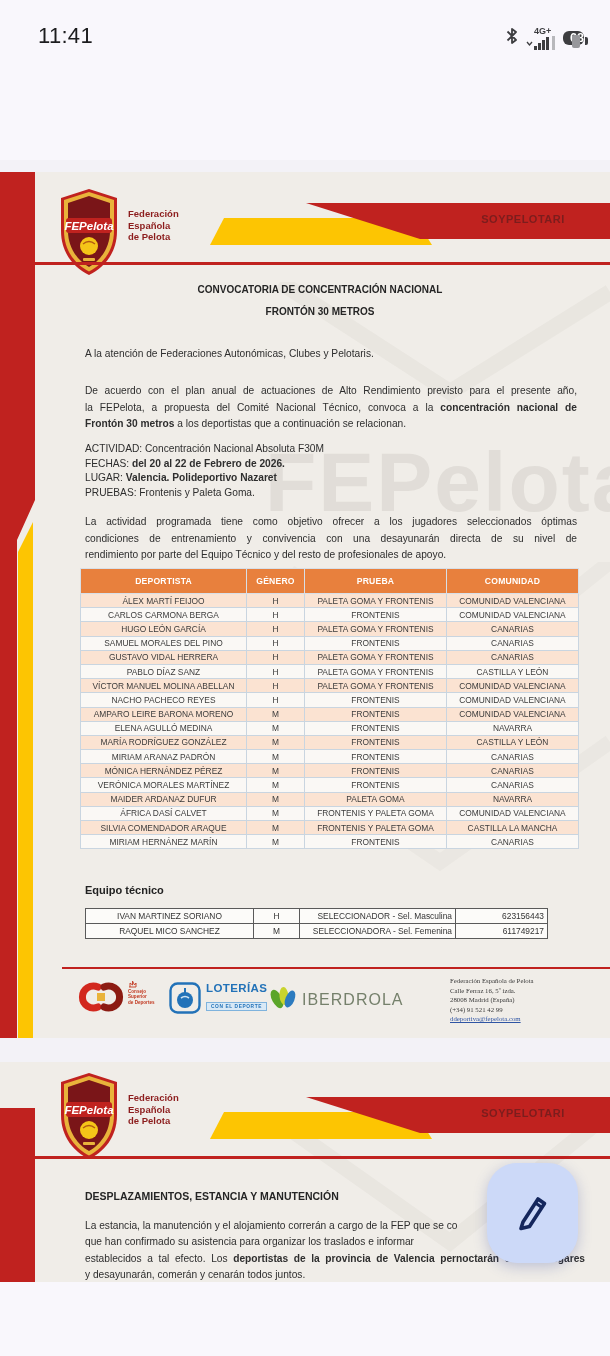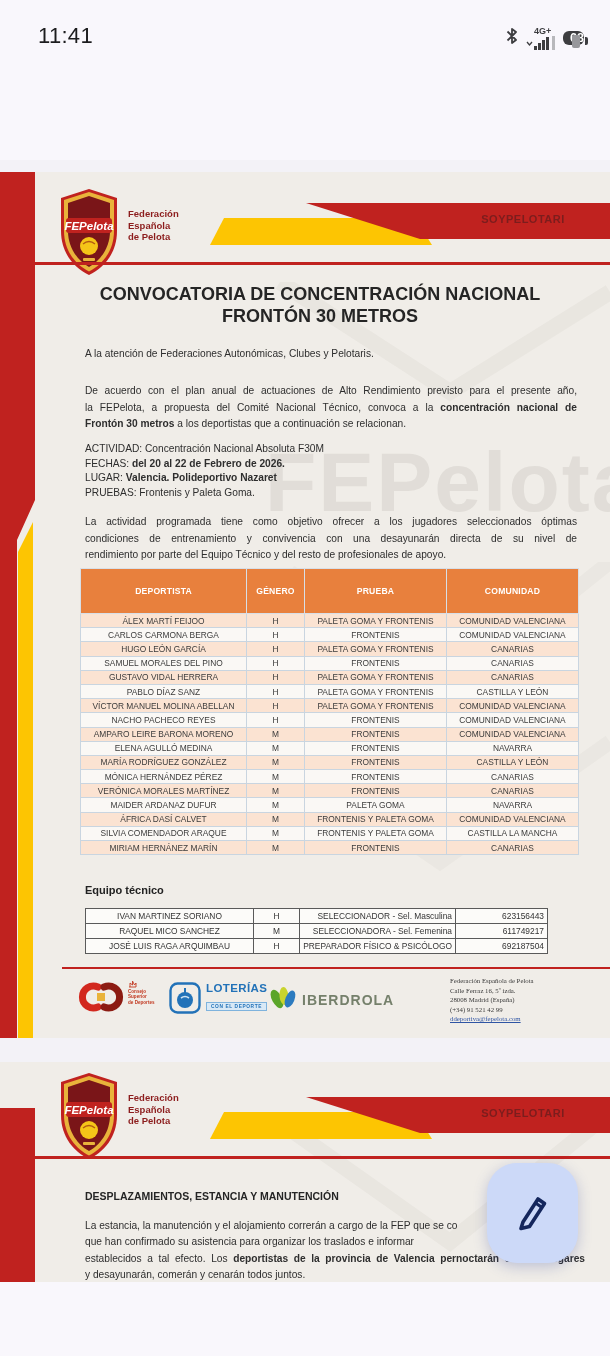--- a/index.html
+++ b/index.html
@@ -46,33 +46,33 @@
   .orgtext{left:128px;top:36px;font-size:9.5px;font-weight:bold;color:#8c1d1d;line-height:11.5px;z-index:3;}
   .ribbon-red{left:298px;top:31px;width:312px;height:36px;background:#c0221f;
     clip-path:polygon(8px 0,312px 0,312px 36px,122px 36px);z-index:3;}
   .ribbon-yellow{left:210px;top:46px;width:222px;height:27px;background:#fdc502;
     clip-path:polygon(14px 0,205px 0,222px 27px,0 27px);z-index:2;}
   .ribbon-label{position:absolute;left:160px;top:10px;width:130px;text-align:center;
     font-size:11px;font-weight:bold;color:#7c1d1d;letter-spacing:.5px;}
   .header-rule{left:35px;height:3px;background:#c0221f;z-index:3;}
 
   
-  .doc-title{left:70px;width:500px;text-align:center;font-size:18px;font-weight:bold;color:#252525;z-index:4;}
+  .doc-title{left:70px;width:500px;text-align:center;font-size:10px;font-weight:bold;color:#252525;z-index:4;}
   .rl{font-size:10.2px;line-height:16.5px;color:#2e2e2e;white-space:nowrap;}
   .rl.j{white-space:normal;text-align:justify;text-align-last:justify;}
   .rl .b{font-weight:bold;}
   .para{z-index:4;}
   .details .rl{line-height:14.6px;}
   .salutation{font-size:10.2px;color:#2e2e2e;z-index:4;}
   .staff-heading{font-size:11px;font-weight:bold;color:#222;z-index:4;}
 
   
   #roster{left:80px;top:396px;width:498px;z-index:4;}
   #roster table{border-collapse:collapse;table-layout:fixed;width:498px;background:#fbfaf7;}
-  #roster th{background:#e8803d;color:#fff;font-size:8.6px;font-weight:bold;padding:17px 0;
+  #roster th{background:#e8803d;color:#fff;font-size:8.6px;font-weight:bold;padding:7px 0;
              border:1px solid #d8dfe7;letter-spacing:.2px;}
   #roster td{font-size:8.4px;color:#3b3b3b;text-align:center;padding:1.6px 2px;border:1px solid #c9d5e0;
              white-space:nowrap;overflow:hidden;}
   #roster tbody tr:nth-child(odd) td{background:#fbe3d2;}
   #roster tbody tr:nth-child(even) td{background:#faf8f5;}
 
   
   #staff{left:85px;top:736px;width:458px;z-index:4;}
   #staff table{border-collapse:collapse;table-layout:fixed;width:462px;background:#fcfbf9;}
   #staff td{font-size:8.4px;color:#333;border:1px solid #5a5a5a;padding:2px 3px;white-space:nowrap;overflow:hidden;}
@@ -81,21 +81,21 @@
   
   .footer-rule{left:62px;top:795px;width:548px;height:2px;background:#c0221f;z-index:4;}
   .contact{left:450px;top:804px;width:140px;font-family:"Liberation Serif",serif;font-size:6.8px;
            line-height:9.6px;color:#3a3a3a;z-index:4;}
   .contact a{color:#2f55a4;text-decoration:underline;}
   .csd-text{font-size:4.6px;line-height:5.2px;color:#c23a22;font-weight:bold;}
   .lot-wrap{display:flex;gap:5px;align-items:flex-start;z-index:4;}
   .lot-name{font-size:11.5px;font-weight:bold;color:#2272b8;letter-spacing:.4px;}
   .lot-tag{margin-top:2px;font-size:4.8px;font-weight:bold;color:#2272b8;background:#d9e9f6;
            border:1px solid #7fb3dd;padding:1px 4px;letter-spacing:.6px;display:inline-block;}
-  .ib-name{font-size:14px;font-weight:bold;color:#75806b;letter-spacing:1px;}
+  .ib-name{font-size:16px;font-weight:normal;color:#75806b;letter-spacing:1px;}
 
   
   .wm-text{left:265px;top:262px;font-size:84px;font-weight:bold;color:rgba(120,115,105,.13);
            letter-spacing:2px;z-index:0;white-space:nowrap;}
   .chev{z-index:0;opacity:.75;}
 
   
   #p2-heading{left:85px;top:128px;font-size:10.5px;font-weight:bold;color:#252525;z-index:4;}
   #p2-body{left:85px;top:156px;width:500px;z-index:4;}
   #p2-body .rl{line-height:16.4px;}
@@ -306,20 +306,26 @@
               <td>FRONTENIS</td>
               <td>NAVARRA</td>
             </tr>
             <tr>
               <td>MARÍA RODRÍGUEZ GONZÁLEZ</td>
               <td>M</td>
               <td>FRONTENIS</td>
               <td>CASTILLA Y LEÓN</td>
             </tr>
             <tr>
+              <td>MIRIAM ARANAZ PADRÓN</td>
+              <td>M</td>
+              <td>FRONTENIS</td>
+              <td>CANARIAS</td>
+            </tr>
+            <tr>
               <td>MÓNICA HERNÁNDEZ PÉREZ</td>
               <td>M</td>
               <td>FRONTENIS</td>
               <td>CANARIAS</td>
             </tr>
             <tr>
               <td>VERÓNICA MORALES MARTÍNEZ</td>
               <td>M</td>
               <td>FRONTENIS</td>
               <td>CANARIAS</td>
@@ -366,26 +372,20 @@
               <td class="a-c">IVAN MARTINEZ SORIANO</td>
               <td class="a-c">H</td>
               <td class="a-l">SELECCIONADOR - Sel. Masculina</td>
               <td class="a-r">623156443</td>
             </tr>
             <tr>
               <td class="a-c">RAQUEL MICO SANCHEZ</td>
               <td class="a-c">M</td>
               <td class="a-l">SELECCIONADORA - Sel. Femenina</td>
               <td class="a-r">611749217</td>
-            </tr>
-            <tr>
-              <td class="a-c">JOSÉ LUIS RAGA ARQUIMBAU</td>
-              <td class="a-c">H</td>
-              <td class="a-l">PREPARADOR FÍSICO &amp; PSICÓLOGO</td>
-              <td class="a-r">692187504</td>
             </tr>
           </tbody>
         </table>
       </div>
 
     <div class="abs footer-rule"></div>
     <div class="abs" style="left:78px;top:808px;z-index:4;display:flex;gap:4px;">
       <svg width="46" height="34" viewBox="0 0 46 34">
         <path d="M20 7 A11 11 0 1 0 20 27" fill="none" stroke="#d2281e" stroke-width="7" stroke-linecap="round"></path>
         <path d="M26 7 A11 11 0 1 1 26 27" fill="none" stroke="#8c1b12" stroke-width="7" stroke-linecap="round"></path>

